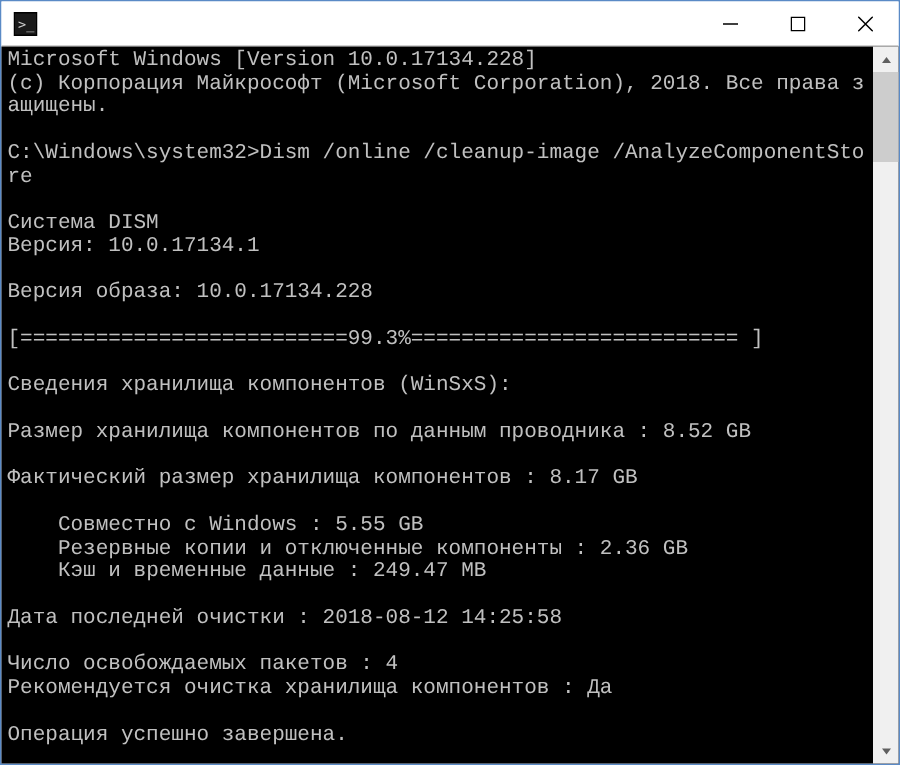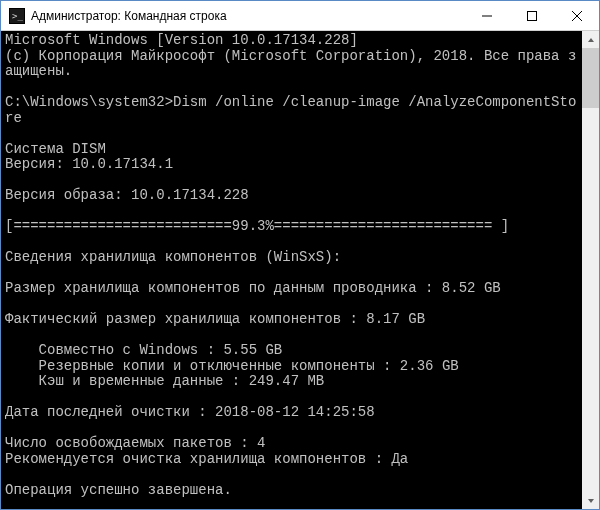--- a/index.html
+++ b/index.html
@@ -104,21 +104,20 @@
 <div class="window">
 
   <div class="titlebar">
     <span class="titlebar-icon">
       <svg viewBox="0 0 16 16">
           <rect x="0" y="0" width="16" height="16" fill="#000"></rect>
           <rect x="1" y="1" width="14" height="14" fill="#1a1a1a"></rect>
           <text x="3" y="11" font-size="9" fill="#ccc" font-family="monospace">&gt;_</text>
         </svg>
     </span>
-    <span class="titlebar-title">Администратор: Командная строка</span>
     <span class="titlebar-spacer"></span>
     <div class="titlebar-btn">
       <svg viewBox="0 0 10 10">
           <rect x="0" y="4.5" width="10" height="1" fill="currentColor"></rect>
         </svg>
     </div>
     <div class="titlebar-btn">
       <svg viewBox="0 0 10 10">
           <rect x="0.5" y="0.5" width="9" height="9" fill="none" stroke="currentColor" stroke-width="1"></rect>
         </svg>

